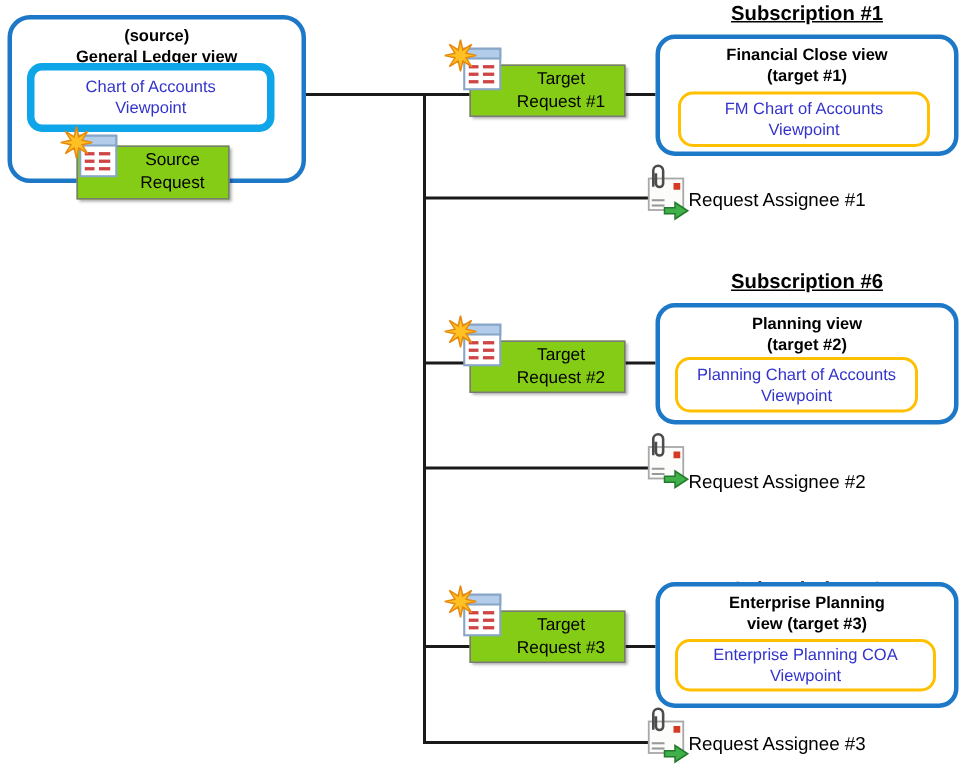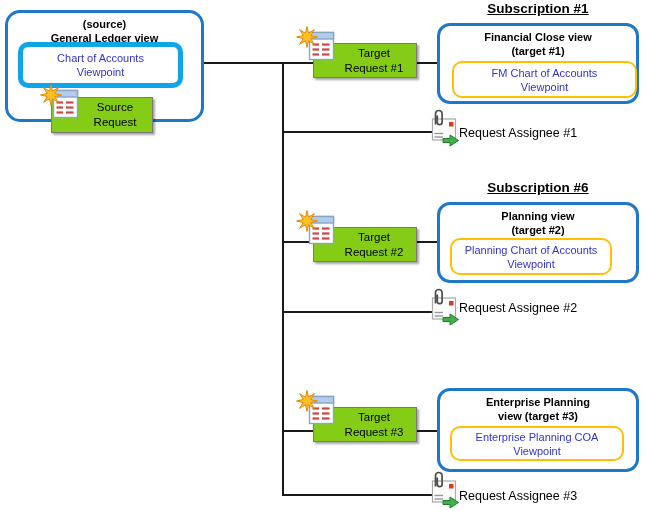--- a/index.html
+++ b/index.html
@@ -114,21 +114,21 @@
     <path d="M11,0.5 L12.53,7.3 L18.42,3.58 L14.7,9.47 L21.5,11 L14.7,12.53 L18.42,18.42 L12.53,14.7 L11,21.5 L9.47,14.7 L3.58,18.42 L7.3,12.53 L0.5,11 L7.3,9.47 L3.58,3.58 L9.47,7.3 Z" fill="#ffc024" stroke="#e8890c" stroke-width="1"></path>
   </svg>
 
   <div class="sub-header" style="left:437px;top:1px;">Subscription #1</div>
   <div class="view-box" style="left:437px;top:23px;width:202px;height:81px;border-radius:13px;">
     <div class="view-title">
       <div>Financial Close view</div>
       <div>(target #1)</div>
     </div>
   </div>
-  <div class="viewpoint vp-gold" style="left:452px;top:61px;width:185px;height:37px;">
+  <div class="viewpoint vp-gold" style="left:452px;top:61px;width:168px;height:37px;">
     <div>FM Chart of Accounts</div>
     <div>Viewpoint</div>
   </div>
 
   <div class="sub-header" style="left:437px;top:180px;">Subscription #6</div>
   <div class="view-box" style="left:437px;top:202px;width:202px;height:81px;border-radius:13px;">
     <div class="view-title">
       <div>Planning view</div>
       <div>(target #2)</div>
     </div>
@@ -161,21 +161,21 @@
   <div class="assignee-label" style="left:459px;top:125px;">Request Assignee #1</div>
 
   <svg class="icon-abs" style="left:430px;top:287px;" width="30" height="40" viewBox="0 0 30 40">
     <rect x="2.5" y="11" width="23" height="21" fill="#fcfcfa" stroke="#a8a8a8" stroke-width="1.2"></rect>
     <rect x="19" y="14" width="4.5" height="4.5" fill="#d43b22"></rect>
     <line x1="4.5" y1="25.5" x2="13" y2="25.5" stroke="#999999" stroke-width="1.4"></line>
     <line x1="4.5" y1="29" x2="13" y2="29" stroke="#999999" stroke-width="1.4"></line>
     <path d="M5.5,16.5 V5.8 a3.3,3.3 0 0 1 6.6,0 V14.3 a2.4,2.4 0 0 1 -4.8,0 V7.5" fill="none" stroke="#4d4d4d" stroke-width="1.7"></path>
     <path d="M13,30.5 h7 v-3.5 l8.5,5.5 -8.5,5.5 v-3.5 h-7 z" fill="#3fb04a" stroke="#237a2c" stroke-width="1"></path>
   </svg>
-  <div class="assignee-label" style="left:459px;top:300px;">Request Assignee #2</div>
+  <div class="assignee-label" style="left:459px;top:313px;">Request Assignee #2</div>
 
   <svg class="icon-abs" style="left:430px;top:470px;" width="30" height="40" viewBox="0 0 30 40">
     <rect x="2.5" y="11" width="23" height="21" fill="#fcfcfa" stroke="#a8a8a8" stroke-width="1.2"></rect>
     <rect x="19" y="14" width="4.5" height="4.5" fill="#d43b22"></rect>
     <line x1="4.5" y1="25.5" x2="13" y2="25.5" stroke="#999999" stroke-width="1.4"></line>
     <line x1="4.5" y1="29" x2="13" y2="29" stroke="#999999" stroke-width="1.4"></line>
     <path d="M5.5,16.5 V5.8 a3.3,3.3 0 0 1 6.6,0 V14.3 a2.4,2.4 0 0 1 -4.8,0 V7.5" fill="none" stroke="#4d4d4d" stroke-width="1.7"></path>
     <path d="M13,30.5 h7 v-3.5 l8.5,5.5 -8.5,5.5 v-3.5 h-7 z" fill="#3fb04a" stroke="#237a2c" stroke-width="1"></path>
   </svg>
   <div class="assignee-label" style="left:459px;top:488px;">Request Assignee #3</div>

